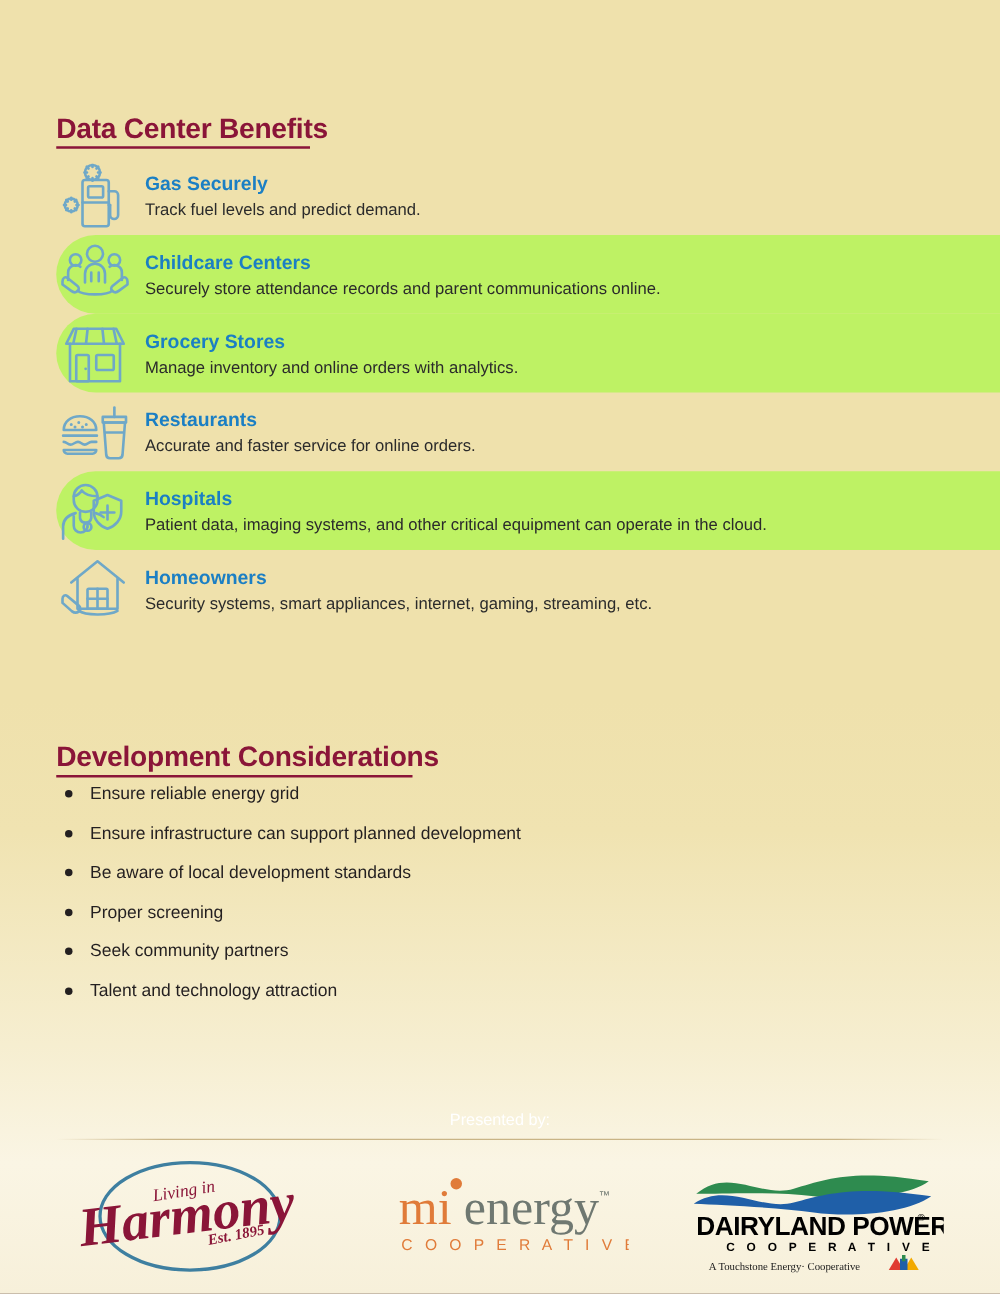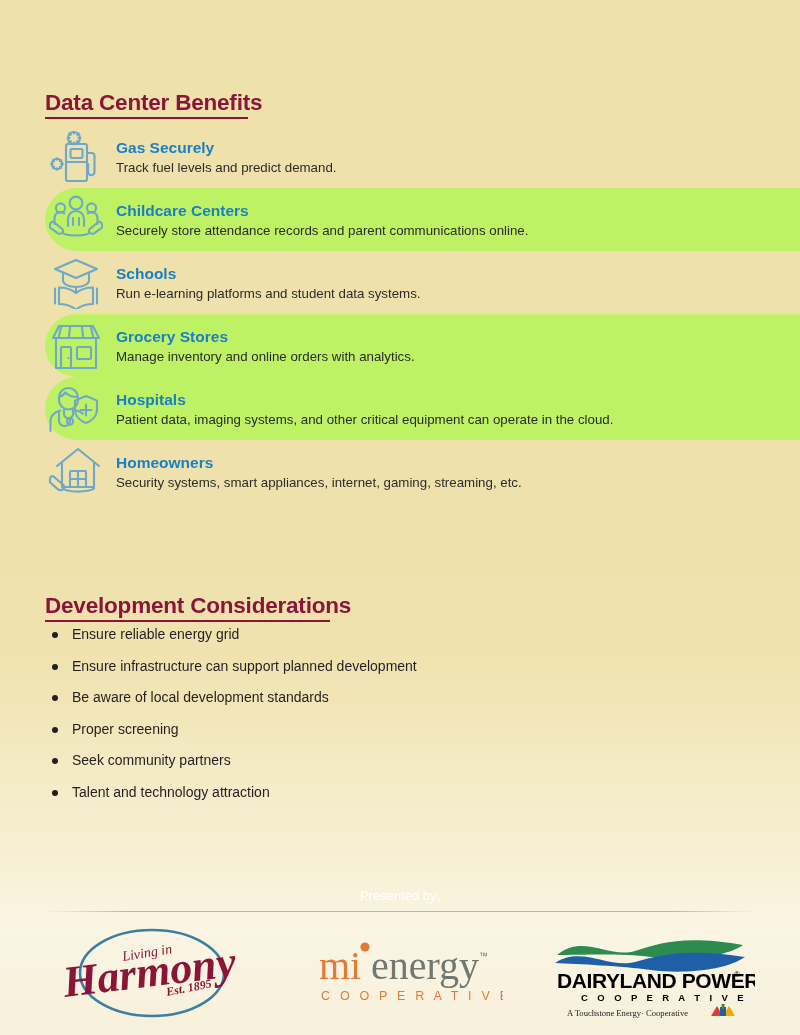--- a/index.html
+++ b/index.html
@@ -215,54 +215,57 @@
             <path d="M55 31c0-2.6-2.2-4-4-2.6l-8 6.4c-1.4 1.1-1.4 3.2 0 4.2 1.6 1.2 3.4 1 5-.3L55 33.6z"></path>
             <path d="M15 38.5c4 4 24 4 28 0"></path>
           </svg>
         </div>
         <div class="txt">
           <div class="r-title">Childcare Centers</div>
           <div class="r-desc">Securely store attendance records and parent communications online.</div>
         </div>
       </div>
 
-      <div class="row">
-        <div class="icon-wrap">
-          <svg width="58" height="52" viewBox="0 0 58 52" fill="none" stroke="#6FA8C8" stroke-width="2.1" stroke-linecap="round" stroke-linejoin="round">
-            <path d="M29 3L8 12l21 9 21-9z"></path>
-            <path d="M16 16.5v7c0 3.6 5.8 6.5 13 6.5s13-2.9 13-6.5v-7"></path>
-            <path d="M29 30v6"></path>
-            <path d="M29 36c-5-4-11-5.5-17-5.5V47c6 0 12 1.6 17 5.5"></path>
-            <path d="M29 36c5-4 11-5.5 17-5.5V47c-6 0-12 1.6-17 5.5"></path>
-            <path d="M8 31.5v15M50 31.5v15"></path>
-          </svg>
-        </div>
-        <div class="txt">
-          <div class="r-title">Schools</div>
-          <div class="r-desc">Run e-learning platforms and student data systems.</div>
-        </div>
-      </div>
 
       <div class="row alt">
         <div class="icon-wrap">
           <svg width="58" height="52" viewBox="0 0 58 52" fill="none" stroke="#6FA8C8" stroke-width="2.1" stroke-linecap="round" stroke-linejoin="round">
             <path d="M6 18L12 6h34l6 12z"></path>
             <path d="M14.2 6l-2.6 12M23.1 6l-1.3 12M34.9 6l1.3 12M43.8 6l2.6 12"></path>
             <path d="M9 18v30h40V18"></path>
             <rect x="14" y="27" width="10" height="21" rx="1.2"></rect>
             <rect x="30" y="27" width="14" height="12" rx="1.2"></rect>
             <circle cx="21.5" cy="38" r="1.1" fill="#6FA8C8" stroke="none"></circle>
           </svg>
         </div>
         <div class="txt">
           <div class="r-title">Grocery Stores</div>
           <div class="r-desc">Manage inventory and online orders with analytics.</div>
         </div>
       </div>
 
+      <div class="row">
+        <div class="icon-wrap">
+          <svg width="58" height="52" viewBox="0 0 58 52" fill="none" stroke="#6FA8C8" stroke-width="2.1" stroke-linecap="round" stroke-linejoin="round">
+            <path d="M4 24c0-6.6 5.6-11 13-11s13 4.4 13 11z"></path>
+            <path d="M3.5 28.5h27"></path>
+            <path d="M4 33.5c2.4 0 3 2.2 5.4 2.2S13 33.5 15.4 33.5s3 2.2 5.4 2.2 3-2.2 5.4-2.2H30"></path>
+            <path d="M4 40h26a3 3 0 0 1-3 3H7a3 3 0 0 1-3-3z"></path>
+            <path d="M10 19.5h.01M16 18h.01M22 19.5h.01M13 21.5h.01M19 21.5h.01" stroke-width="2.4"></path>
+            <path d="M36 18h17l-2 26a3 3 0 0 1-3 2.6h-7A3 3 0 0 1 38 44z"></path>
+            <path d="M35.2 13.5h18.6v4.5H35.2z"></path>
+            <path d="M44.5 6v7.5"></path>
+            <path d="M37.2 26h14.6"></path>
+          </svg>
+        </div>
+        <div class="txt">
+          <div class="r-title">Restaurants</div>
+          <div class="r-desc">Accurate and faster service for online orders.</div>
+        </div>
+      </div>
 
       <div class="row alt">
         <div class="icon-wrap">
           <svg width="58" height="52" viewBox="0 0 58 52" fill="none" stroke="#6FA8C8" stroke-width="2.1" stroke-linecap="round" stroke-linejoin="round">
             <path d="M12 14.5a9.5 9.5 0 0 1 19 0v2.5a9.5 9.5 0 0 1-19 0z"></path>
             <path d="M12 14c2.5-.6 5-2.2 6.4-4.6 2.4 3 7.6 4.6 12.6 4.6"></path>
             <path d="M13.5 27.5C7.5 29.2 3.5 33 3.5 38v10"></path>
             <path d="M29.5 27.5c2.6.7 4.8 1.8 6.4 3.2"></path>
             <path d="M17 27v4.5a4.6 4.6 0 0 0 9 0V27"></path>
             <path d="M12 30v7.5a5.5 5.5 0 0 0 11 0v-2"></path>

